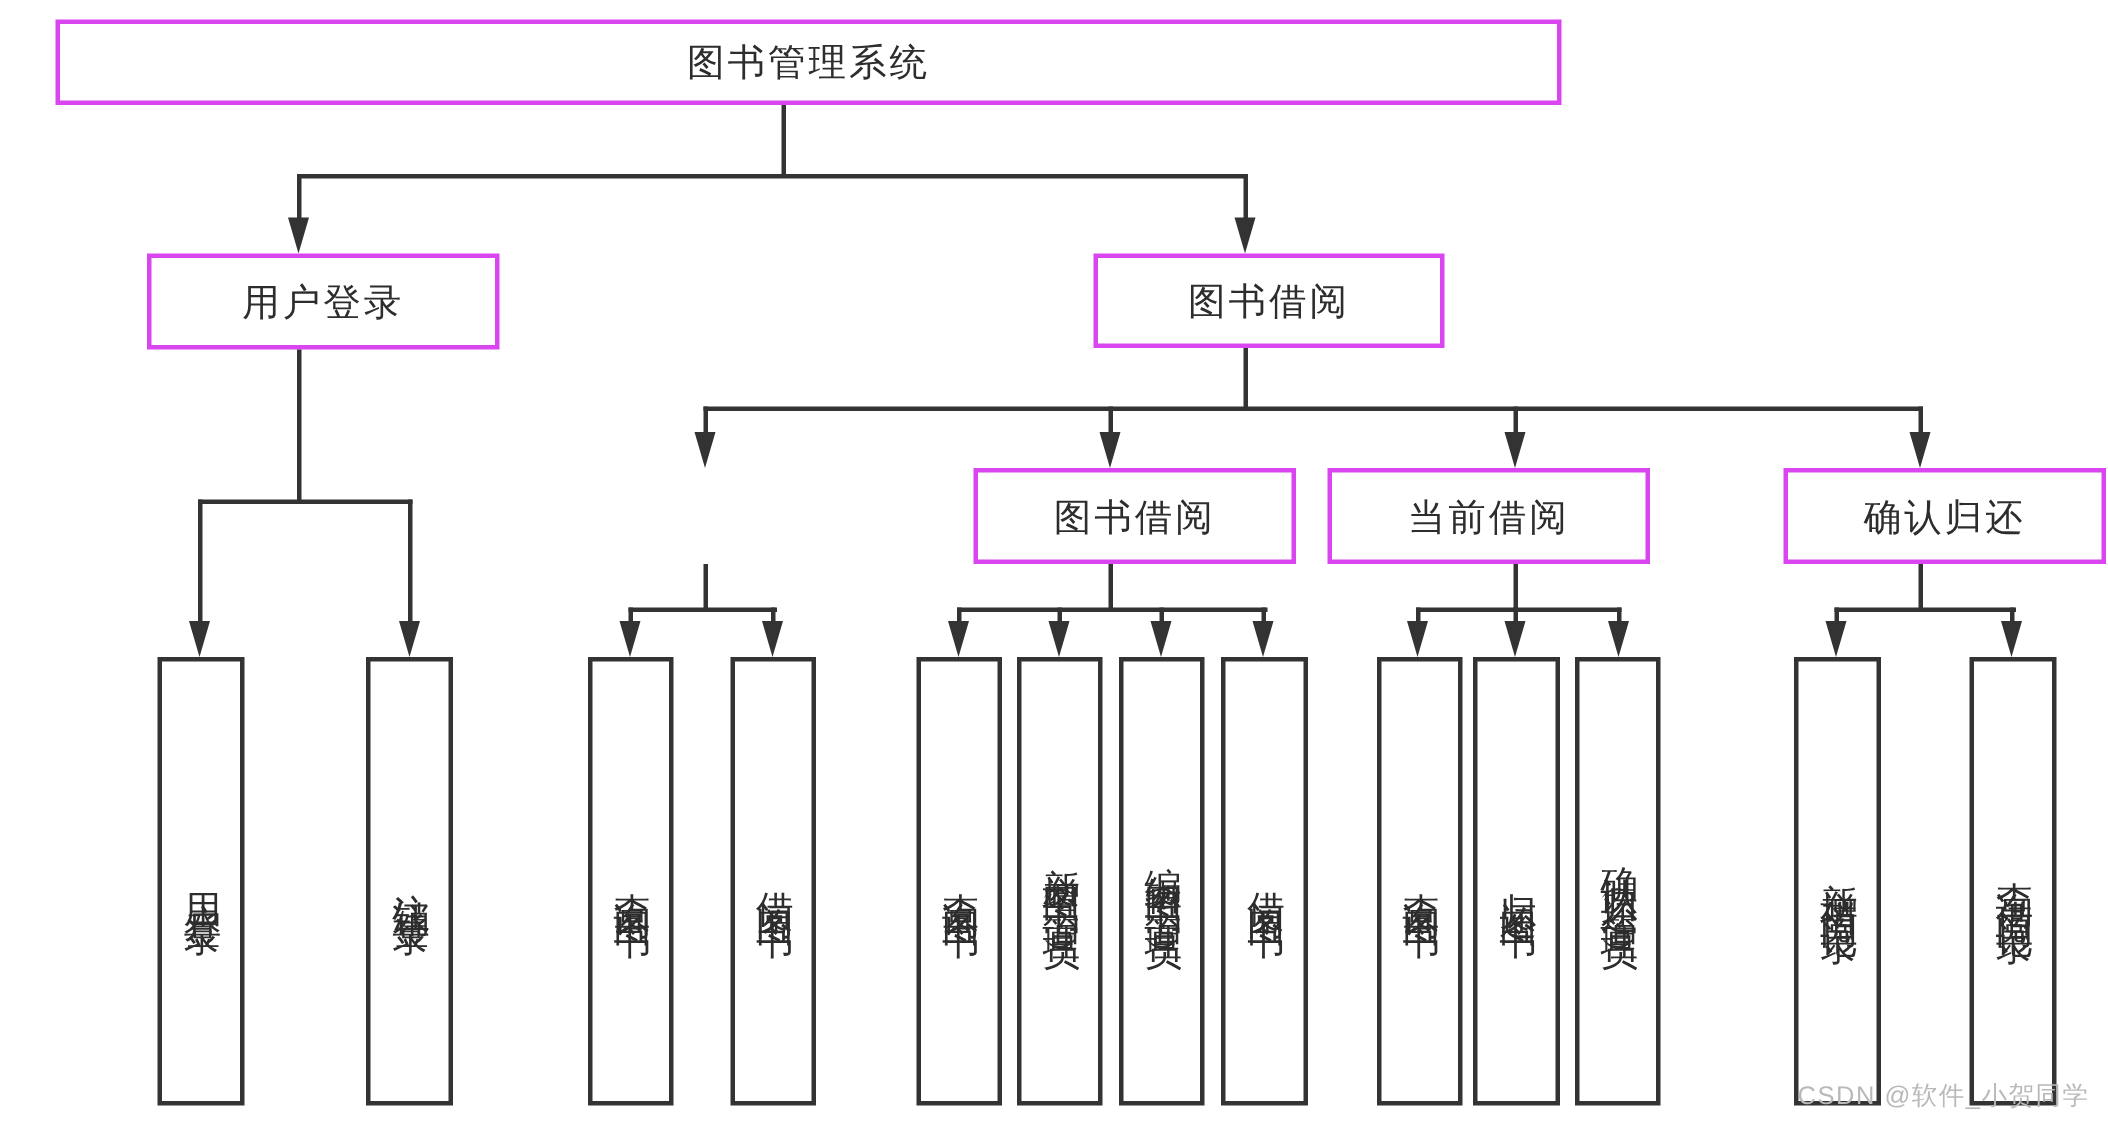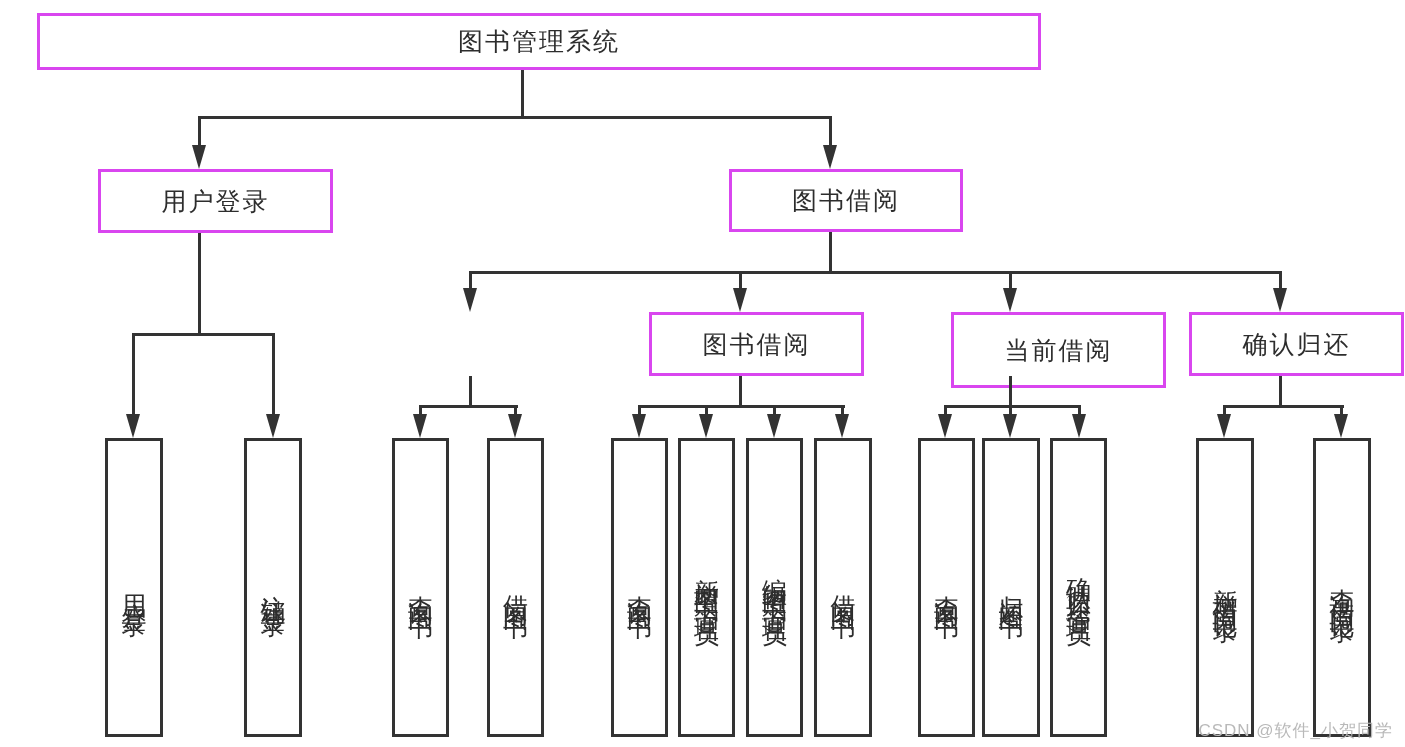--- a/index.html
+++ b/index.html
@@ -113,21 +113,21 @@
   <div class="v" style="left:739px;top:271px;height:17px"></div>
   <div class="arw" style="left:733px;top:288px"></div>
   <div class="v" style="left:1009px;top:271px;height:17px"></div>
   <div class="arw" style="left:1003px;top:288px"></div>
   <div class="v" style="left:1279px;top:271px;height:17px"></div>
   <div class="arw" style="left:1273px;top:288px"></div>
 
   <div class="box" style="left:633px;top:312px;width:215px;height:64px">
     <span>图书借阅</span>
   </div>
-  <div class="box" style="left:935px;top:312px;width:215px;height:76px">
+  <div class="box" style="left:869px;top:312px;width:215px;height:64px">
     <span>当前借阅</span>
   </div>
   <div class="box" style="left:1173px;top:312px;width:215px;height:64px">
     <span>确认归还</span>
   </div>
 
   <div class="v" style="left:469px;top:376px;height:32px"></div>
   <div class="h" style="left:419px;top:405px;width:99px"></div>
   <div class="v" style="left:419px;top:405px;height:10px"></div>
   <div class="arw" style="left:413px;top:414px"></div>

